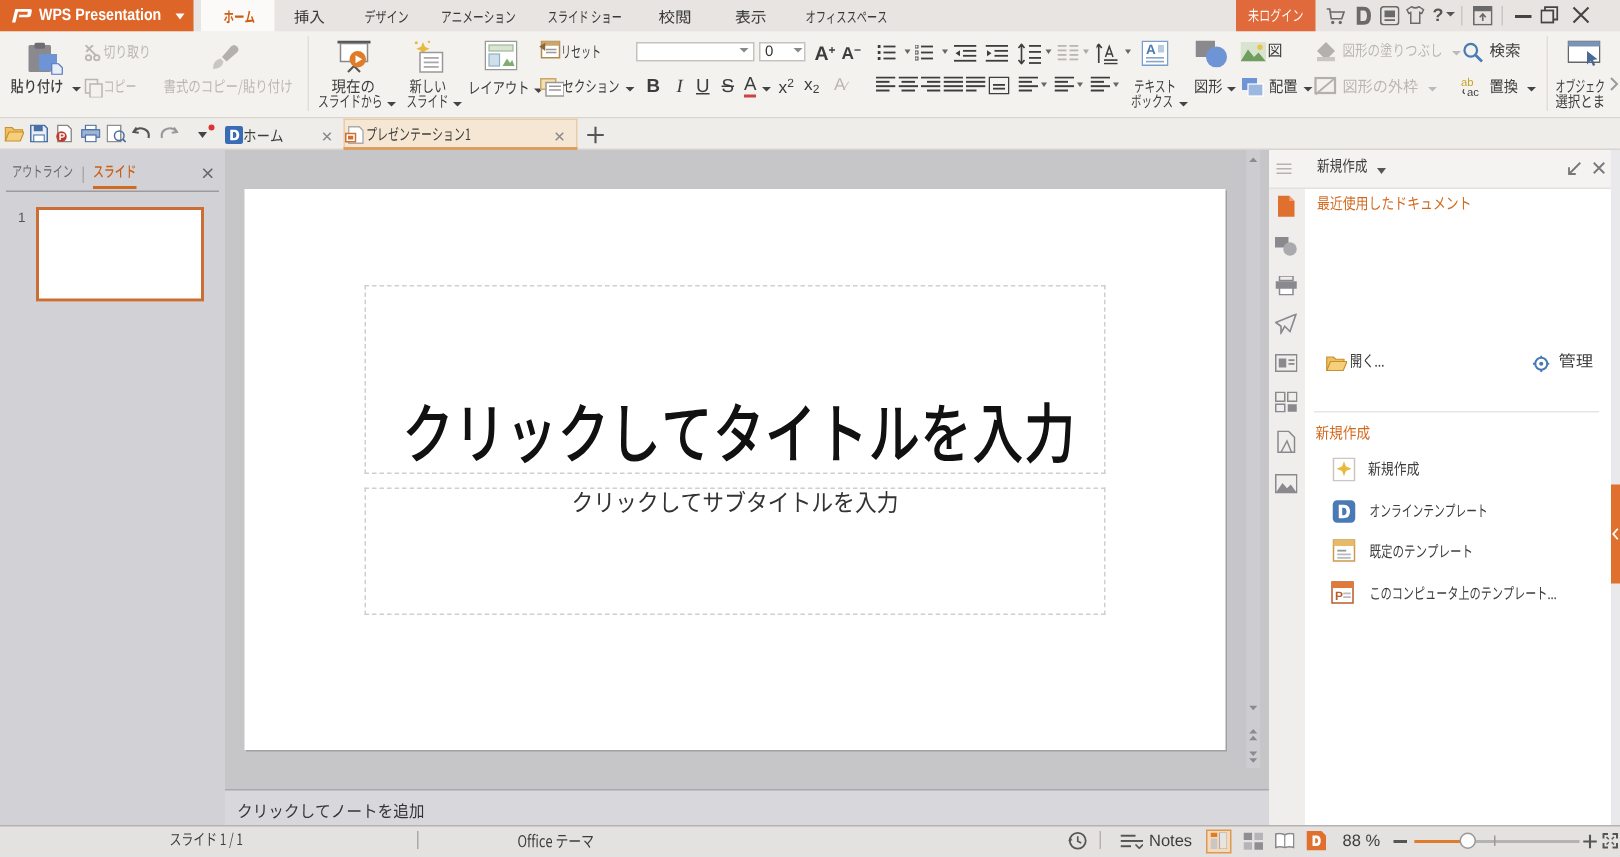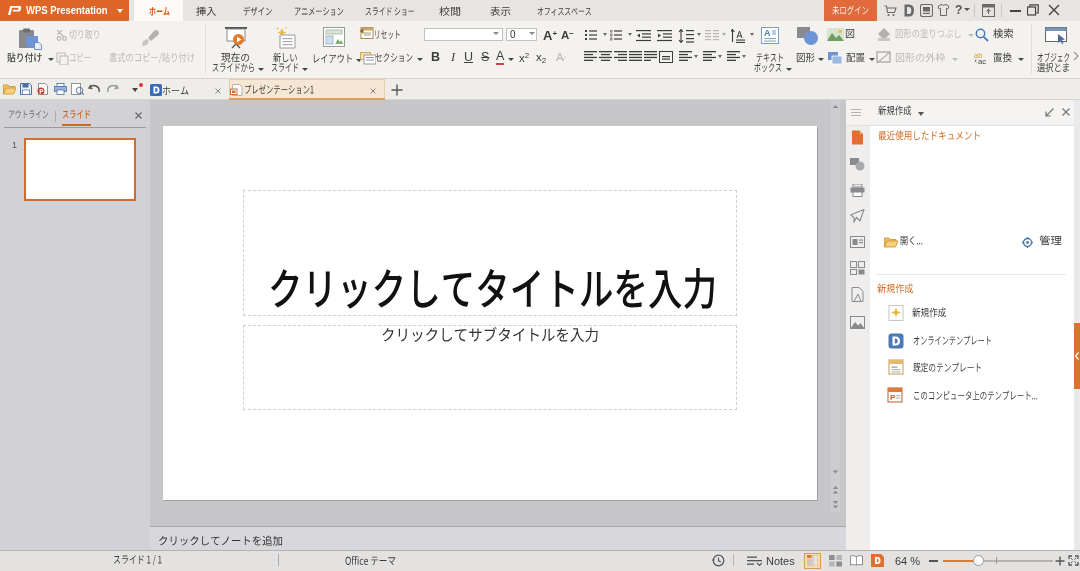--- a/index.html
+++ b/index.html
@@ -724,21 +724,21 @@
       <rect x="7.3" y="6.5" width="5.7" height="5" fill="#8f8f93"></rect>
     </svg>
 <svg class="ab" style="left:850px;top:555px" width="13" height="11" viewBox="0 0 13 11">
 <path d="M0.5 1 Q3 0 6.5 1.5 Q10 0 12.5 1 V10 Q10 9 6.5 10 Q3 9 0.5 10 Z" fill="#fff" stroke="#8a8a8e" stroke-width="1"></path>
 <path d="M6.5 1.5 V10" stroke="#8a8a8e" stroke-width="0.8"></path>
     </svg>
 <svg class="ab" style="left:871px;top:554px" width="13" height="13" viewBox="0 0 13 13">
 <path d="M0 0 H10 L13 3 V13 H0 Z" fill="#e0702e"></path>
 <path d="M4 3 H6.5 Q9.5 3 9.5 6.5 Q9.5 10 6.5 10 H4 Z M5.8 4.8 V8.2 H6.5 Q7.7 8.2 7.7 6.5 Q7.7 4.8 6.5 4.8 Z" fill="#fff" fill-rule="evenodd"></path>
     </svg>
-<div class="ab" style="left:895px;top:555px;font-size:11px;color:#3d3d3d;">64 %</div>
+<div class="ab" style="left:895px;top:555px;font-size:11px;color:#3d3d3d;">88 %</div>
 <div class="ab" style="left:929px;top:560px;width:9px;height:1.6px;background:#555;"></div>
 <div class="ab" style="left:943px;top:560px;width:110px;height:1.5px;background:#b5b2af;"></div>
 <div class="ab" style="left:943px;top:559.5px;width:36px;height:2px;background:#e07b28;"></div>
 <div class="ab" style="left:996px;top:557px;width:1px;height:7px;background:#999;"></div>
 <div class="ab" style="left:973px;top:554.5px;width:11px;height:11px;border-radius:50%;background:#fdfdfd;border:1px solid #999;"></div>
 <svg class="ab" style="left:1055px;top:556px" width="10" height="10" viewBox="0 0 10 10">
 <path d="M5 0.5 V9.5 M0.5 5 H9.5" stroke="#555" stroke-width="1.4"></path>
     </svg>
 <svg class="ab" style="left:1068px;top:555px" width="11" height="11" viewBox="0 0 11 11">
 <path d="M1 4 V1 H4 M7 1 H10 V4 M10 7 V10 H7 M4 10 H1 V7" fill="none" stroke="#555" stroke-width="1.3"></path>

